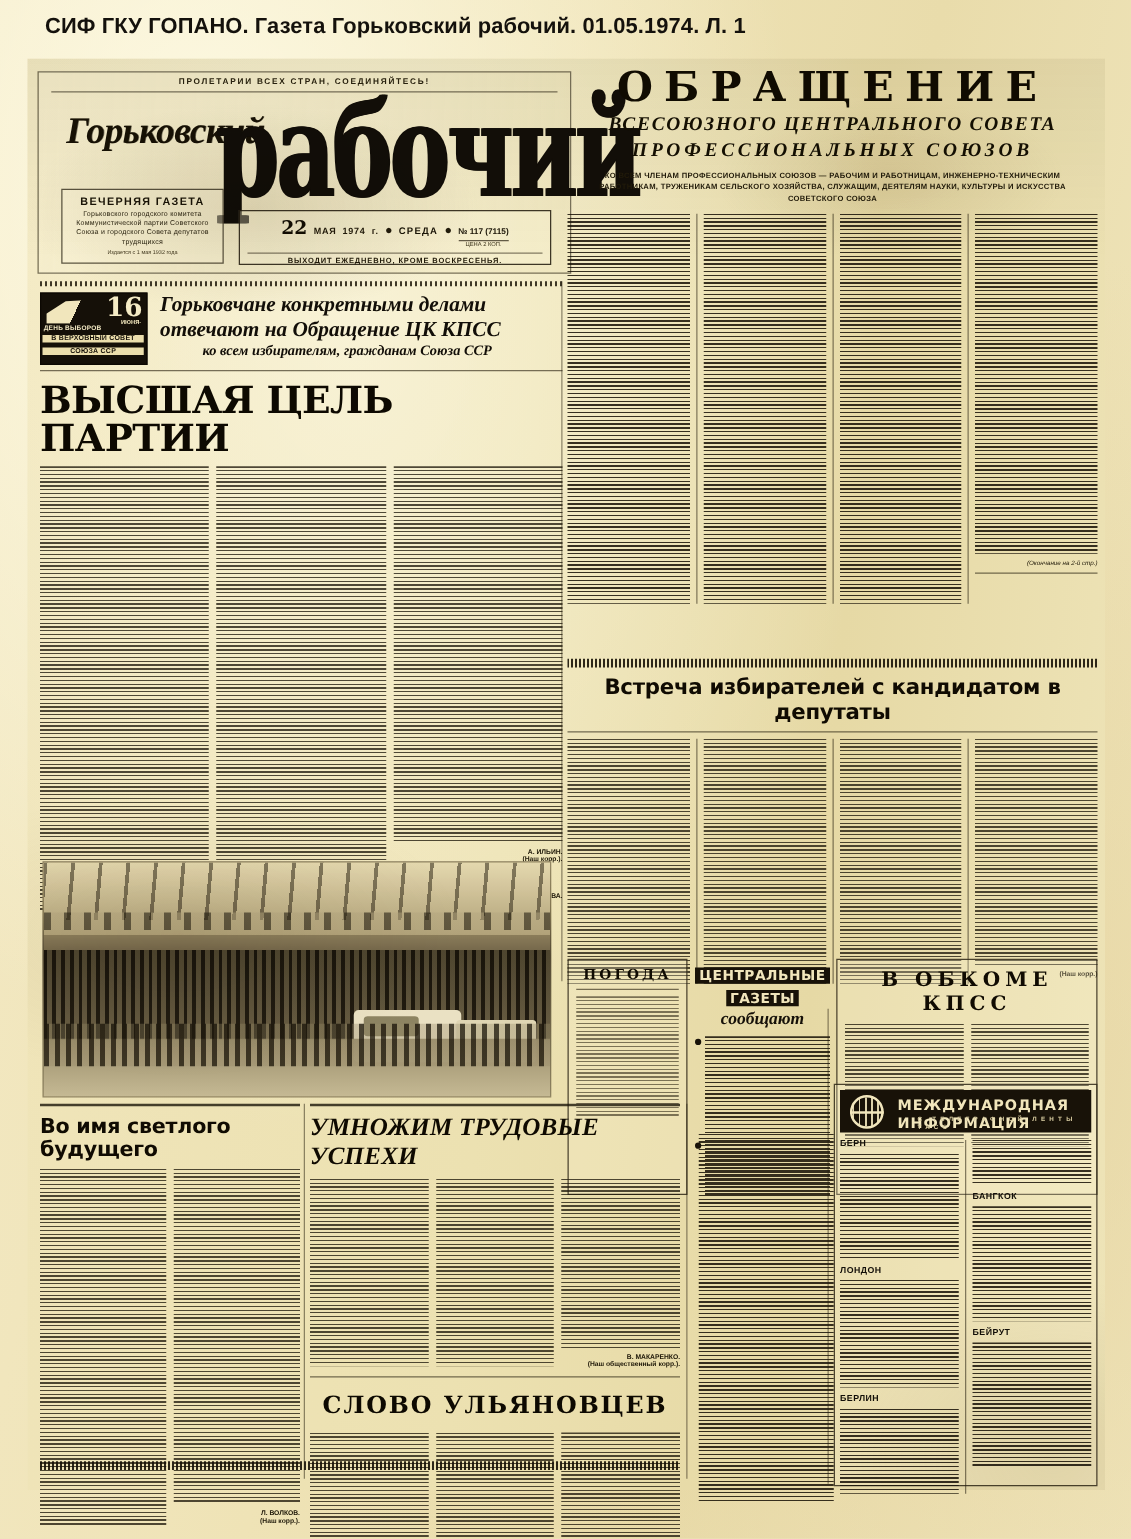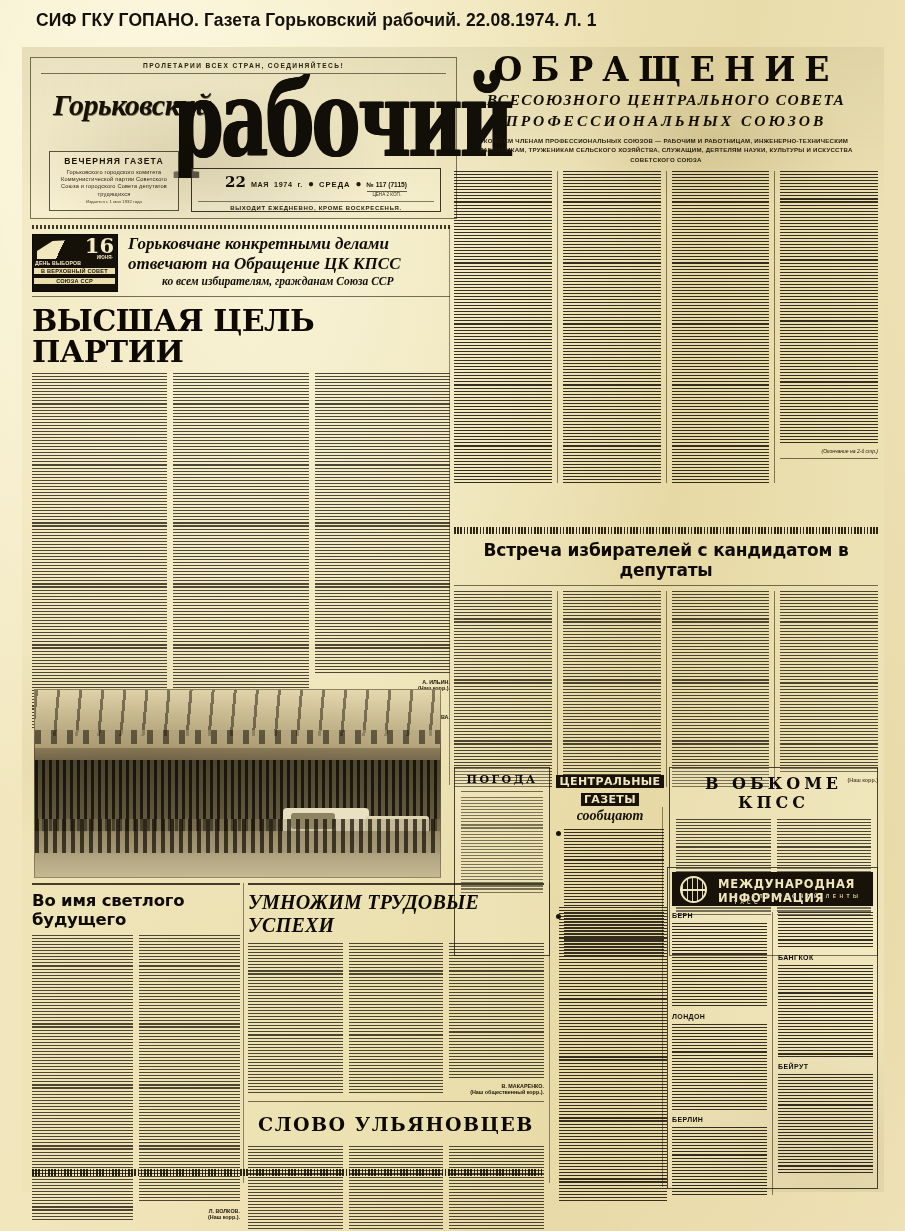--- a/index.html
+++ b/index.html
@@ -162,21 +162,21 @@
     color:#efe4bb;background:#1a140a;display:inline-block;padding:0 3px;margin-top:2px;}
   #cg-logo .l3{font-family:"Liberation Serif",serif;font-style:italic;font-weight:bold;font-size:14px;
     color:#17120a;margin-top:1px;}
   .bulletdot{display:inline-block;width:5px;height:5px;background:#1a140a;border-radius:50%;vertical-align:middle;}
 </style>
 </head>
 <body>
 
 <div id="scan"></div>
 
-<div id="archive-caption">СИФ ГКУ ГОПАНО. Газета Горьковский рабочий. 22.08.1974. Л. 1</div>
+<div id="archive-caption">СИФ ГКУ ГОПАНО. Газета Горьковский рабочий. 01.05.1974. Л. 1</div>
 
 <div id="sheet">
 
   <div id="masthead">
     <div id="prolet">ПРОЛЕТАРИИ ВСЕХ СТРАН, СОЕДИНЯЙТЕСЬ!</div>
     <div id="prolet-rule"></div>
     <div id="logo-gorky">Горьковский</div>
     <div id="logo-rab">рабочий</div>
 
     <div id="vecher">

